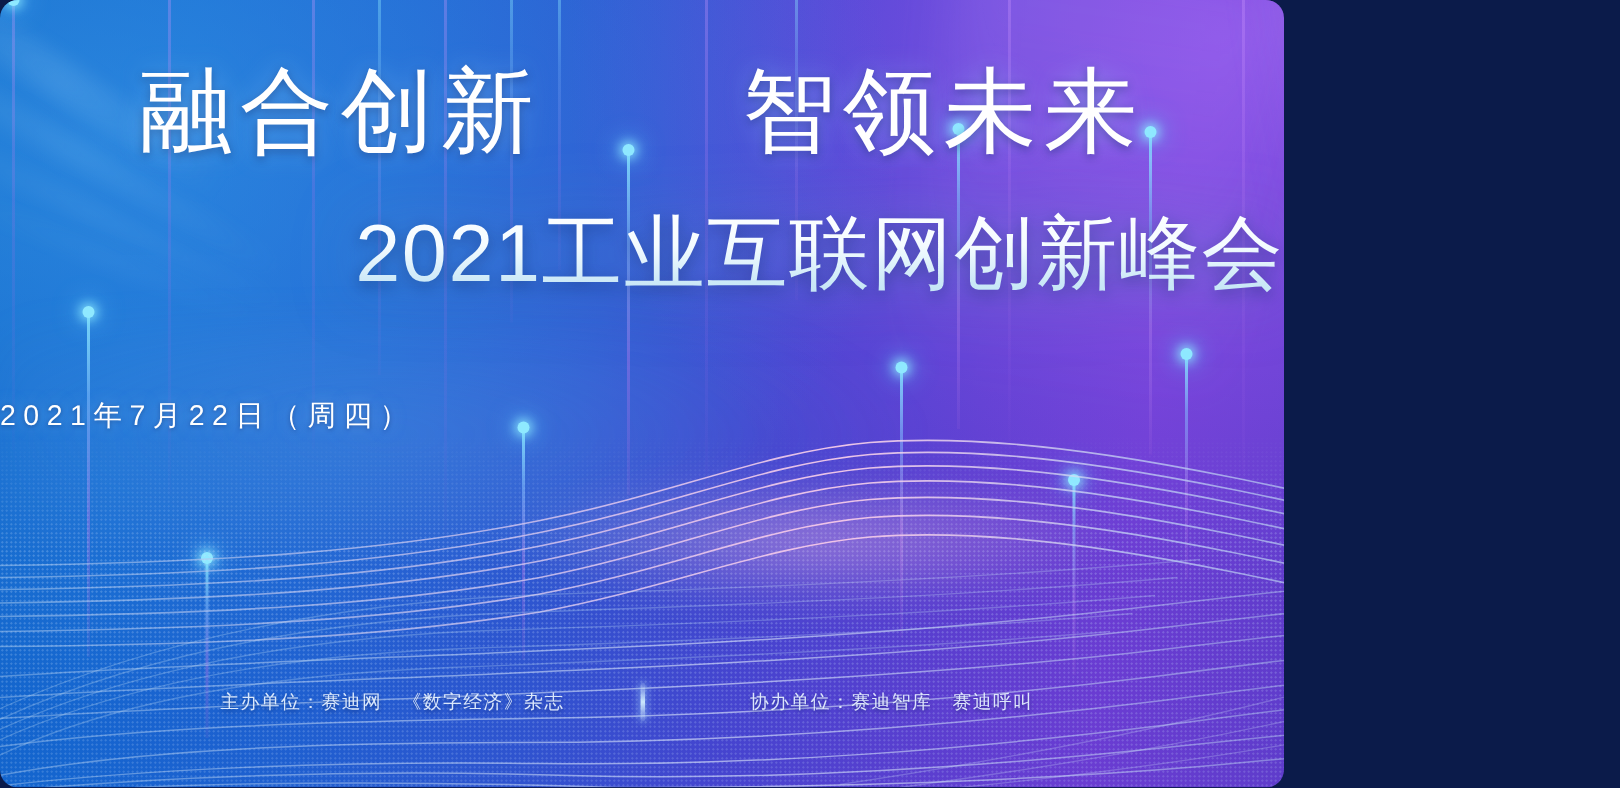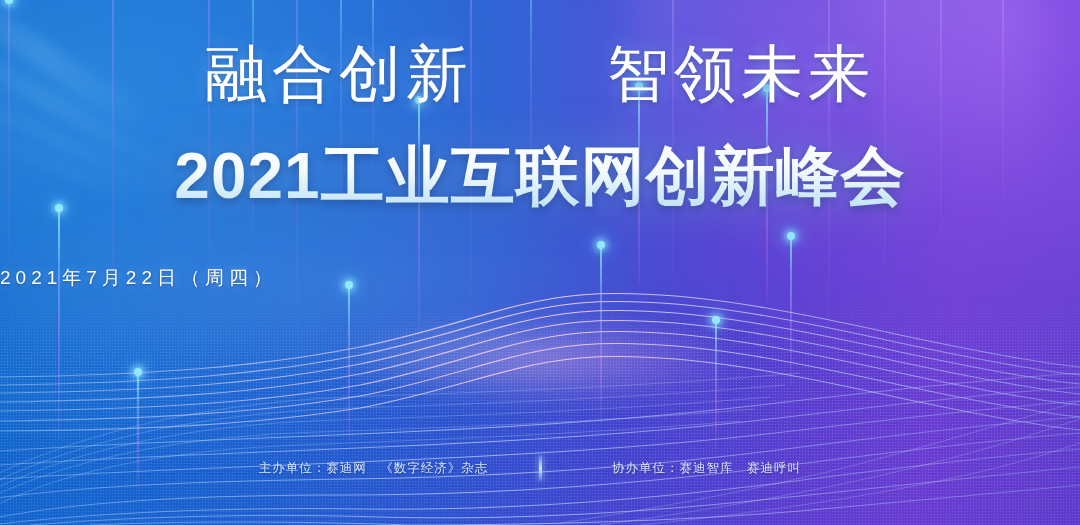--- a/index.html
+++ b/index.html
@@ -1,36 +1,37 @@
 <!DOCTYPE html>
 <html lang="zh"><head>
 <meta charset="utf-8">
 <title>2021 Industrial Internet Innovation Summit Banner</title>
 <style>
   html,body{margin:0;padding:0;background:#0b1b4a;}
   *{box-sizing:border-box;}
 
   .banner{
     position:relative;
-    width:1080px;
+    width:856px;
     height:525px;
     overflow:hidden;
     font-family:"Liberation Sans","DejaVu Sans",sans-serif;
     background:
       radial-gradient(120% 140% at 8% 18%, rgba(60,160,235,.55) 0%, rgba(60,160,235,0) 52%),
       radial-gradient(90% 120% at 96% 6%, rgba(150,90,240,.72) 0%, rgba(150,90,240,0) 58%),
       linear-gradient(100deg,
         #0f63c8 0%,
         #1565cf 14%,
         #1f5fd0 30%,
         #2f53cf 46%,
         #4544cf 60%,
         #5a3ecf 74%,
         #6a3cd2 86%,
         #5e3ccb 100%);
+    border-radius: 12px;
   }
 
   
   .beams{position:absolute;inset:0;pointer-events:none;}
   .beam{
     position:absolute;
     background:linear-gradient(90deg,rgba(255,255,255,0) 0%,rgba(170,225,255,.30) 50%,rgba(255,255,255,0) 100%);
     filter:blur(6px);
     transform-origin:top left;
   }
@@ -99,23 +100,23 @@
     font-family:"Liberation Serif","DejaVu Serif",serif;
     font-size:62px;
     font-weight:400;
     letter-spacing:5px;
     white-space:pre;
     text-shadow:0 0 18px rgba(150,210,255,.45),0 2px 6px rgba(10,30,90,.45);
   }
 
   .main-title{
     position:absolute;top:133px;left:0;right:0;
-    text-align:center;
-    font-size:64px;
-    font-weight:bold;
+    text-align:right;
+    font-size:54px;
+    font-weight:normal;
     letter-spacing:1px;
     white-space:nowrap;
     background:linear-gradient(180deg,#ffffff 0%,#f4fbff 42%,#cfeaf8 72%,#b7dff2 100%);
     -webkit-background-clip:text;
     background-clip:text;
     color:transparent;
     -webkit-text-fill-color:transparent;
     filter:drop-shadow(0 0 22px rgba(140,205,255,.5)) drop-shadow(0 3px 5px rgba(12,28,90,.5));
   }
 

